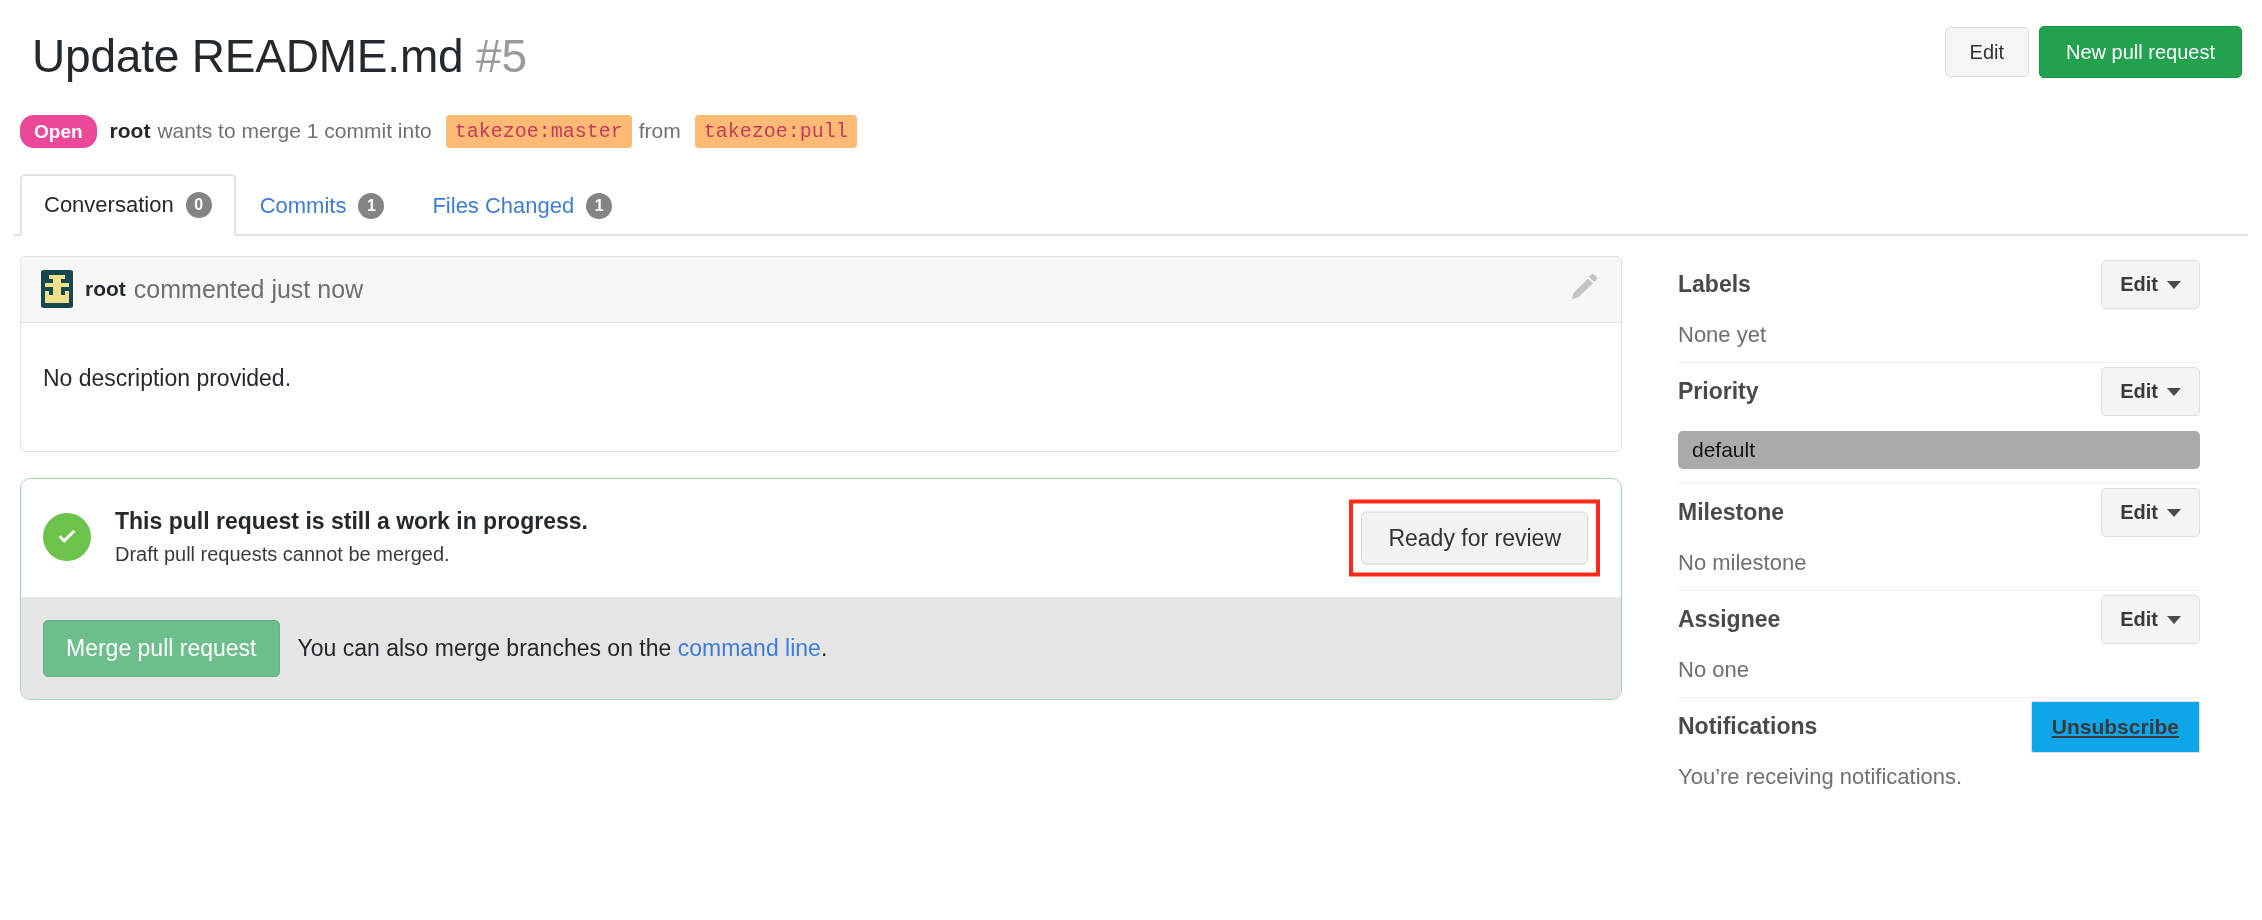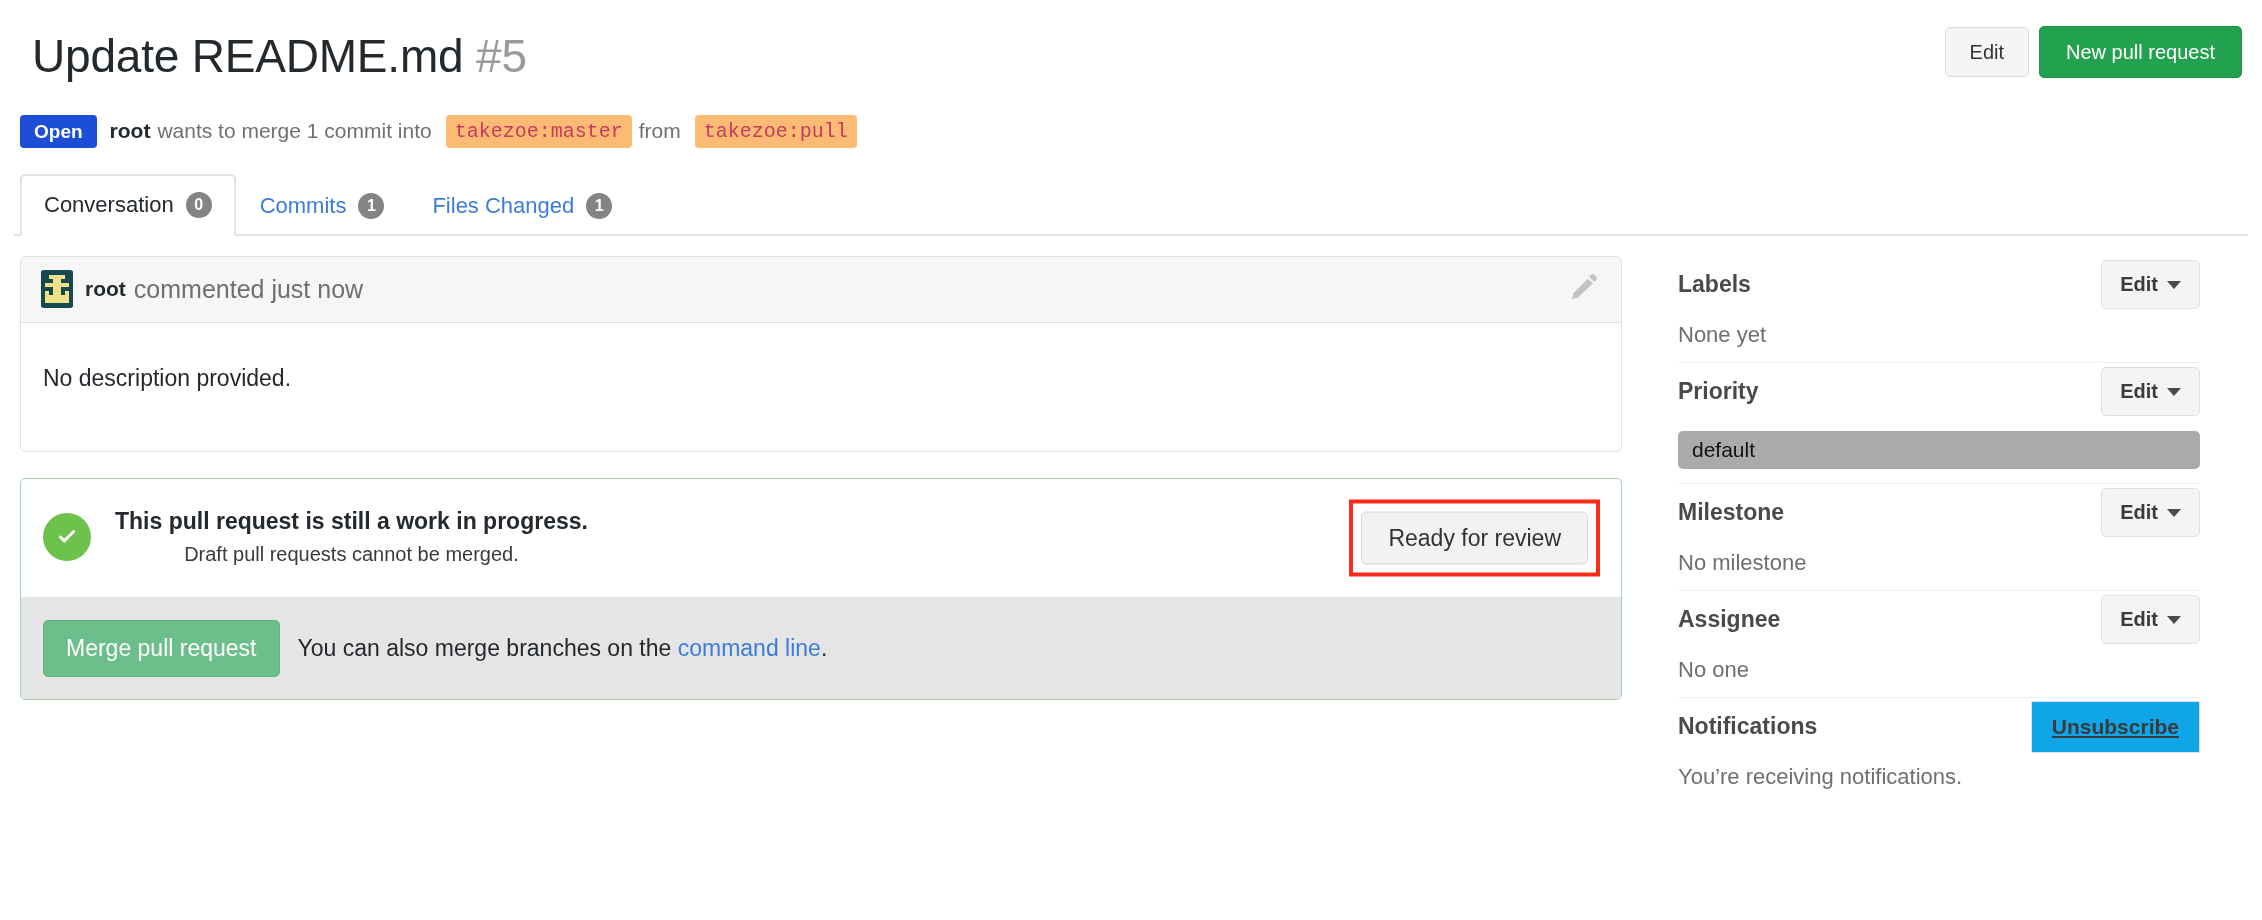--- a/index.html
+++ b/index.html
@@ -41,22 +41,22 @@
     background: #22a14f; border: 1px solid #1e9247; color: #ffffff;
     padding: 15px 26px; font-weight: 400;
   }
 
   
   .meta-row {
     display: flex; align-items: center; gap: 0;
     margin-top: 20px; font-size: 21px; color: #707070;
   }
   .state-badge {
-    background: #1d4ed8; color: #fff; font-weight: bold;
-    font-size: 19px; padding: 7px 14px; border-radius: 4px;
+    background: #ec4899; color: #fff; font-weight: bold;
+    font-size: 19px; padding: 7px 14px; border-radius: 14px;
     margin-right: 13px; line-height: 1;
   }
   .meta-author { color: #24292e; font-weight: bold; margin-right: 7px; }
   .meta-text { margin-right: 7px; }
   .branch-tag {
     font-family: "Liberation Mono", monospace;
     background: #fdba74; color: #c43b5c; font-size: 20px;
     padding: 5px 9px; border-radius: 4px; margin: 0 7px;
   }
 
@@ -112,34 +112,34 @@
     position: absolute; right: 22px; top: 50%; transform: translateY(-50%);
     cursor: pointer; opacity: .75;
   }
   .comment-body {
     padding: 42px 22px 46px 22px; font-size: 23px; color: #24292e;
     min-height: 128px;
   }
 
   
   .merge-box {
-    margin-top: 26px; border: 1px solid #a5d6a7; border-radius: 5px;
+    margin-top: 26px; border: 1px solid #a5d6a7; border-radius: 10px;
     background: #fff; overflow: hidden;
   }
   .merge-top {
     display: flex; align-items: center; padding: 22px 22px 24px 22px;
     position: relative; min-height: 118px;
   }
   .check-circle {
     width: 48px; height: 48px; border-radius: 50%; background: #6cc24a;
     display: inline-flex; align-items: center; justify-content: center;
     flex: none; margin-right: 24px;
   }
   .merge-title { font-size: 23px; font-weight: bold; color: #24292e; line-height: 1.3; }
-  .merge-sub { font-size: 20px; color: #3a3a3a; margin-top: 6px; text-align: center; }
+  .merge-sub { font-size: 20px; color: #3a3a3a; margin-top: 6px; }
   .ready-wrap {
     position: absolute; right: 21px; top: 50%; transform: translateY(-50%);
     border: 4px solid #fc2a19; padding: 8px; background: #fff;
   }
   .btn-ready {
     background: #f2f2f2; border: 1px solid #d8d8d8; color: #333;
     font-size: 23px; padding: 14px 26px; border-radius: 5px;
   }
   .merge-bottom {
     border-top: 1px solid #e4e4e4; background: #e5e5e5;

